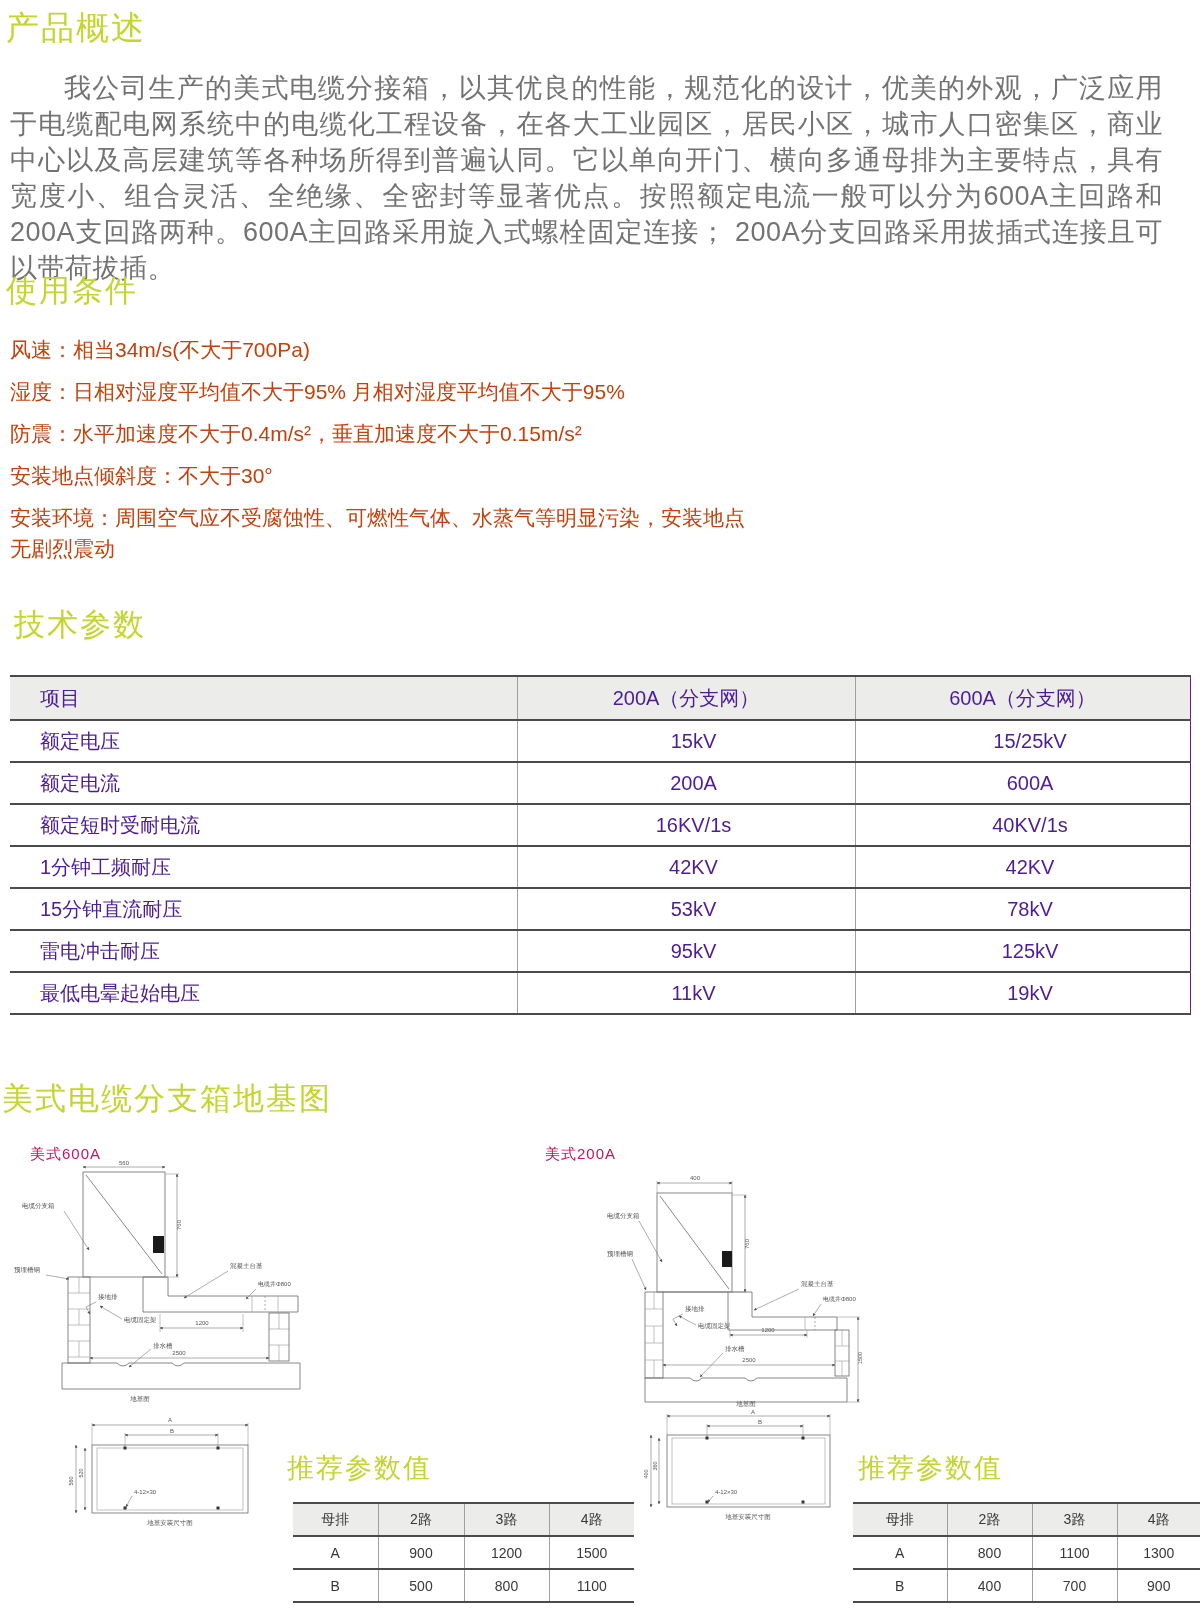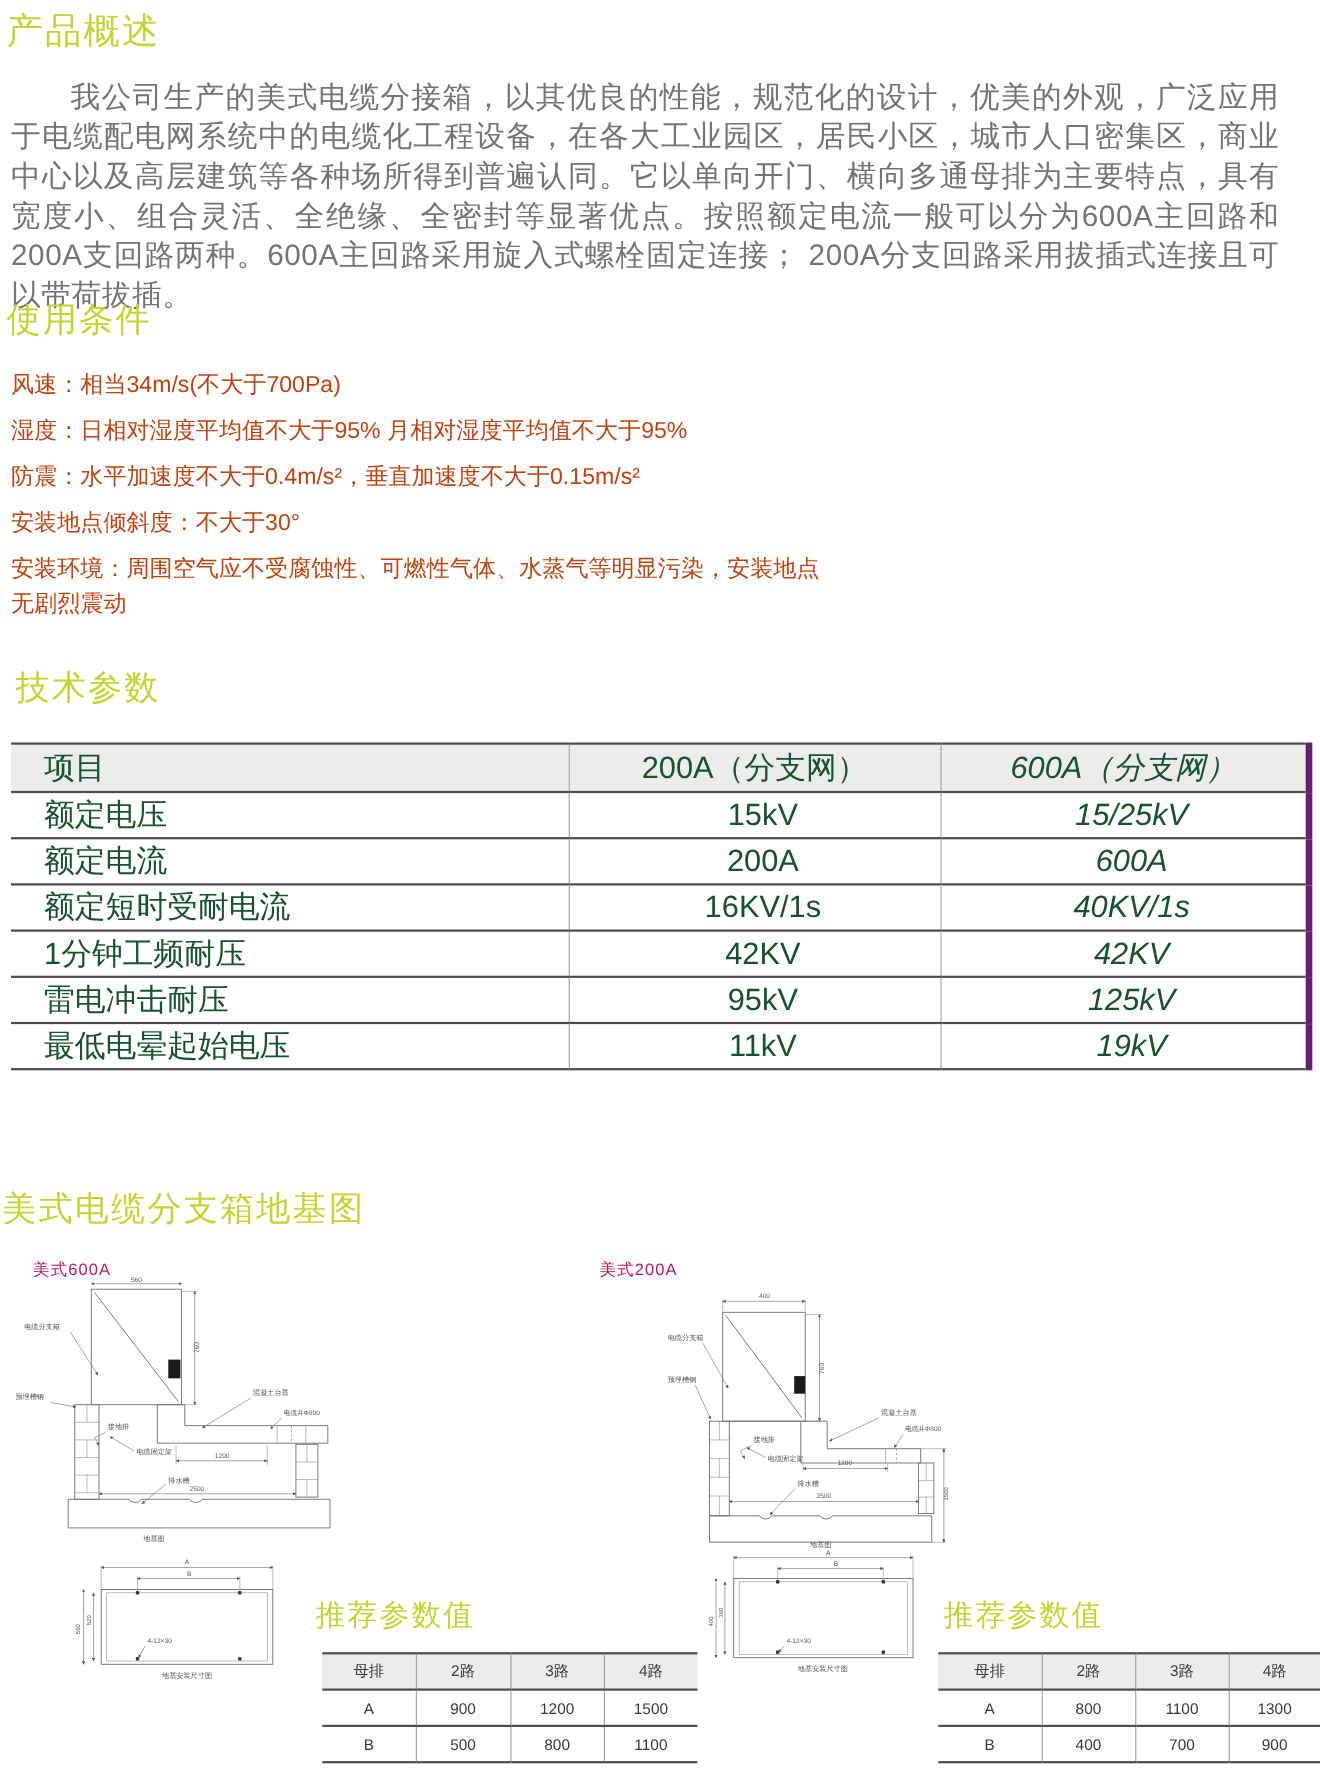--- a/index.html
+++ b/index.html
@@ -3,26 +3,26 @@
 <meta charset="utf-8">
 <style>
   html,body{margin:0;padding:0;background:#fff;}
   .page{position:relative;width:1200px;height:1618px;background:#ffffff;overflow:hidden;
         font-family:"Liberation Sans","DejaVu Sans",sans-serif;color:#3c3c3c;}
   .hd{position:absolute;color:#c3d52f;font-weight:400;letter-spacing:2px;white-space:nowrap;}
   .para{position:absolute;font-size:27px;line-height:36px;text-align:justify;text-indent:2em;color:#737373;letter-spacing:0.5px;}
   .cond{position:absolute;font-size:21px;line-height:31px;color:#c2410c;}
   .cond > div{margin-bottom:11px;}
   
-  .tech{position:absolute;border-collapse:collapse;table-layout:fixed;width:1180px;font-size:28px;color:#14532d;}
+  .tech{position:absolute;border-collapse:collapse;table-layout:fixed;width:1180px;font-size:20px;color:#4c1d95;}
   .tech th,.tech td{border-top:2px solid #4b4b4b;border-bottom:2px solid #4b4b4b;font-weight:normal;}
   .tech th{height:40px;background:#ececea;}
   .tech td{height:38px;background:#fff;padding-left:16px;}
   .tech th+th,.tech td+td{border-left:1px solid #9f9f9f;}
-  .tech th:last-child,.tech td:last-child{border-right:6px solid #701a75;font-style:italic;}
+  .tech th:last-child,.tech td:last-child{border-right:1px solid #701a75;}
   .tech .c1{text-align:left;padding-left:30px;}
   .tech .cc{text-align:center;}
   
   .ptab{position:absolute;border-collapse:collapse;table-layout:fixed;font-size:14px;color:#383838;}
   .ptab th,.ptab td{border-top:2px solid #4b4b4b;border-bottom:2px solid #4b4b4b;height:29px;text-align:center;font-weight:normal;}
   .ptab th{background:#ececea;}
   .ptab th+th,.ptab td+td{border-left:1px solid #9f9f9f;}
   .dgtitle{position:absolute;font-size:15px;color:#be185d;letter-spacing:1px;}
   svg{position:absolute;font-family:"Liberation Sans",sans-serif;}
   svg text{fill:#4f4f4f;font-size:6.5px;}
@@ -75,20 +75,25 @@
     </tr>
     <tr>
       <td class="c1">额定短时受耐电流</td>
       <td class="cc">16KV/1s</td>
       <td class="cc">40KV/1s</td>
     </tr>
     <tr>
       <td class="c1">1分钟工频耐压</td>
       <td class="cc">42KV</td>
       <td class="cc">42KV</td>
+    </tr>
+    <tr>
+      <td class="c1">15分钟直流耐压</td>
+      <td class="cc">53kV</td>
+      <td class="cc">78kV</td>
     </tr>
     <tr>
       <td class="c1">雷电冲击耐压</td>
       <td class="cc">95kV</td>
       <td class="cc">125kV</td>
     </tr>
     <tr>
       <td class="c1">最低电晕起始电压</td>
       <td class="cc">11kV</td>
       <td class="cc">19kV</td>

